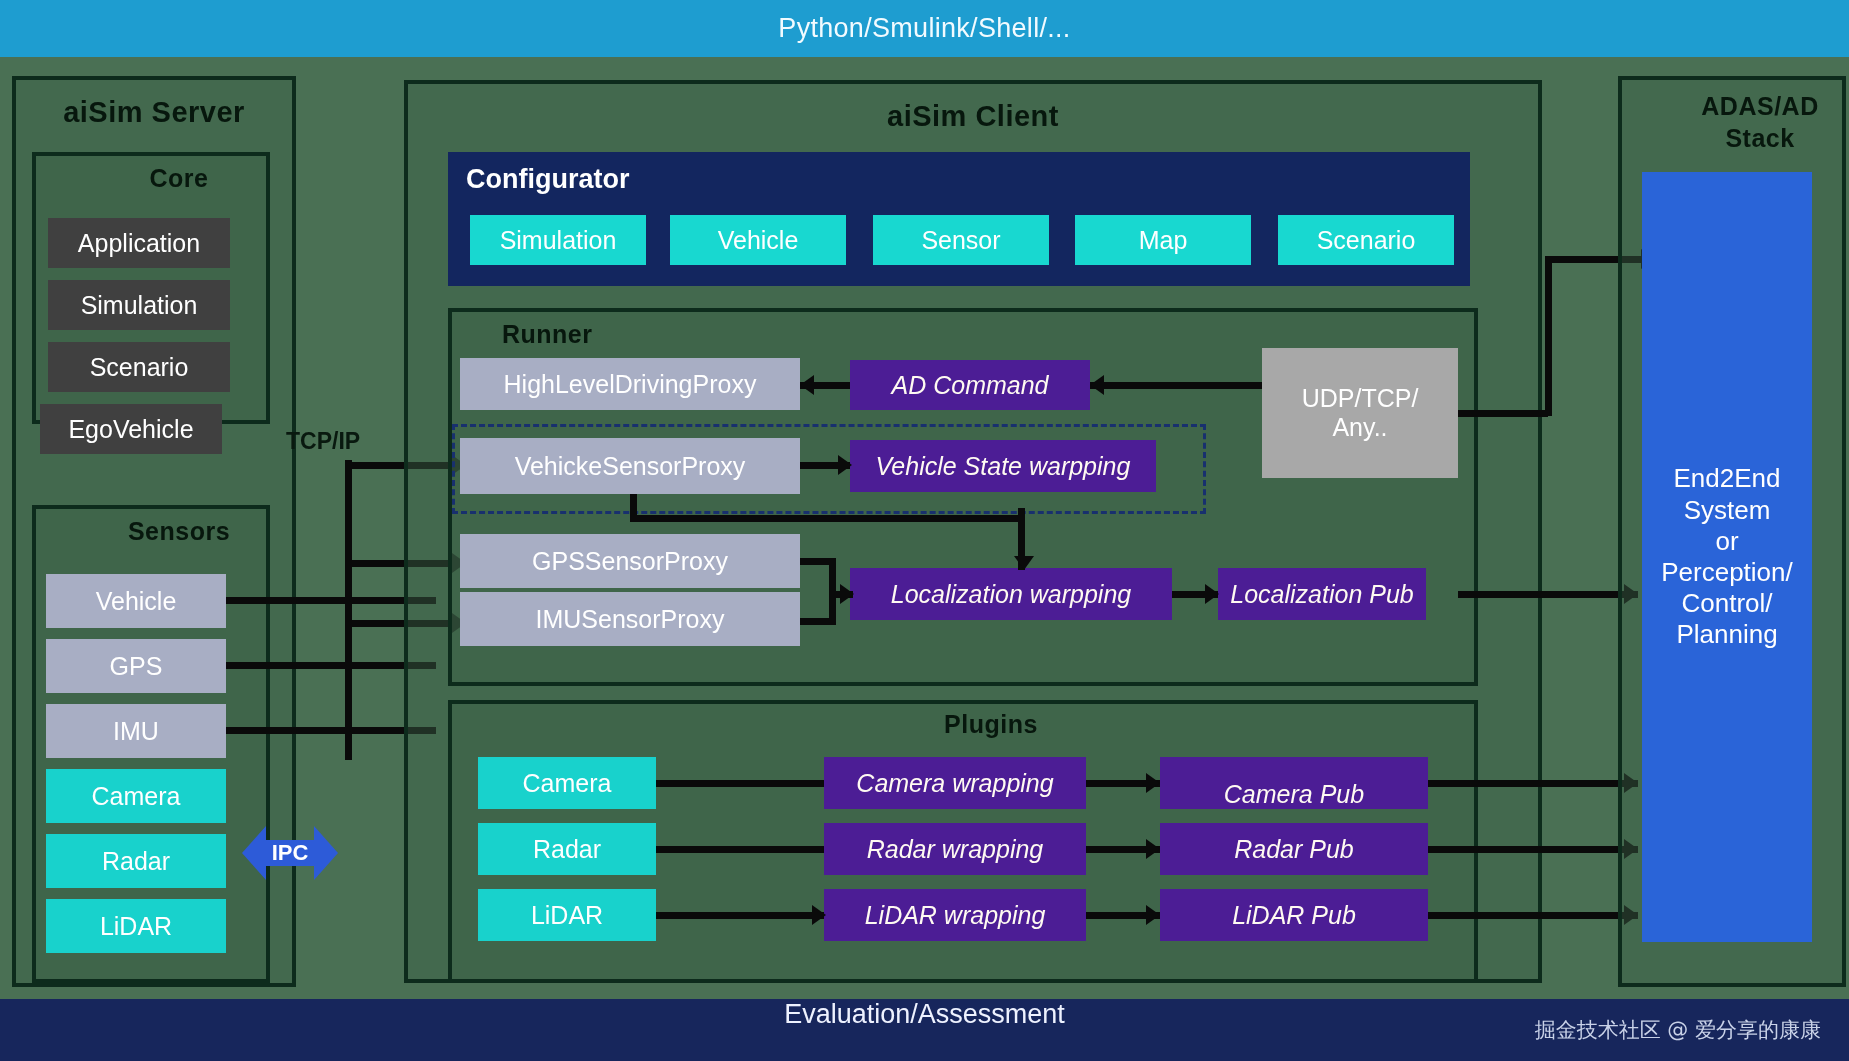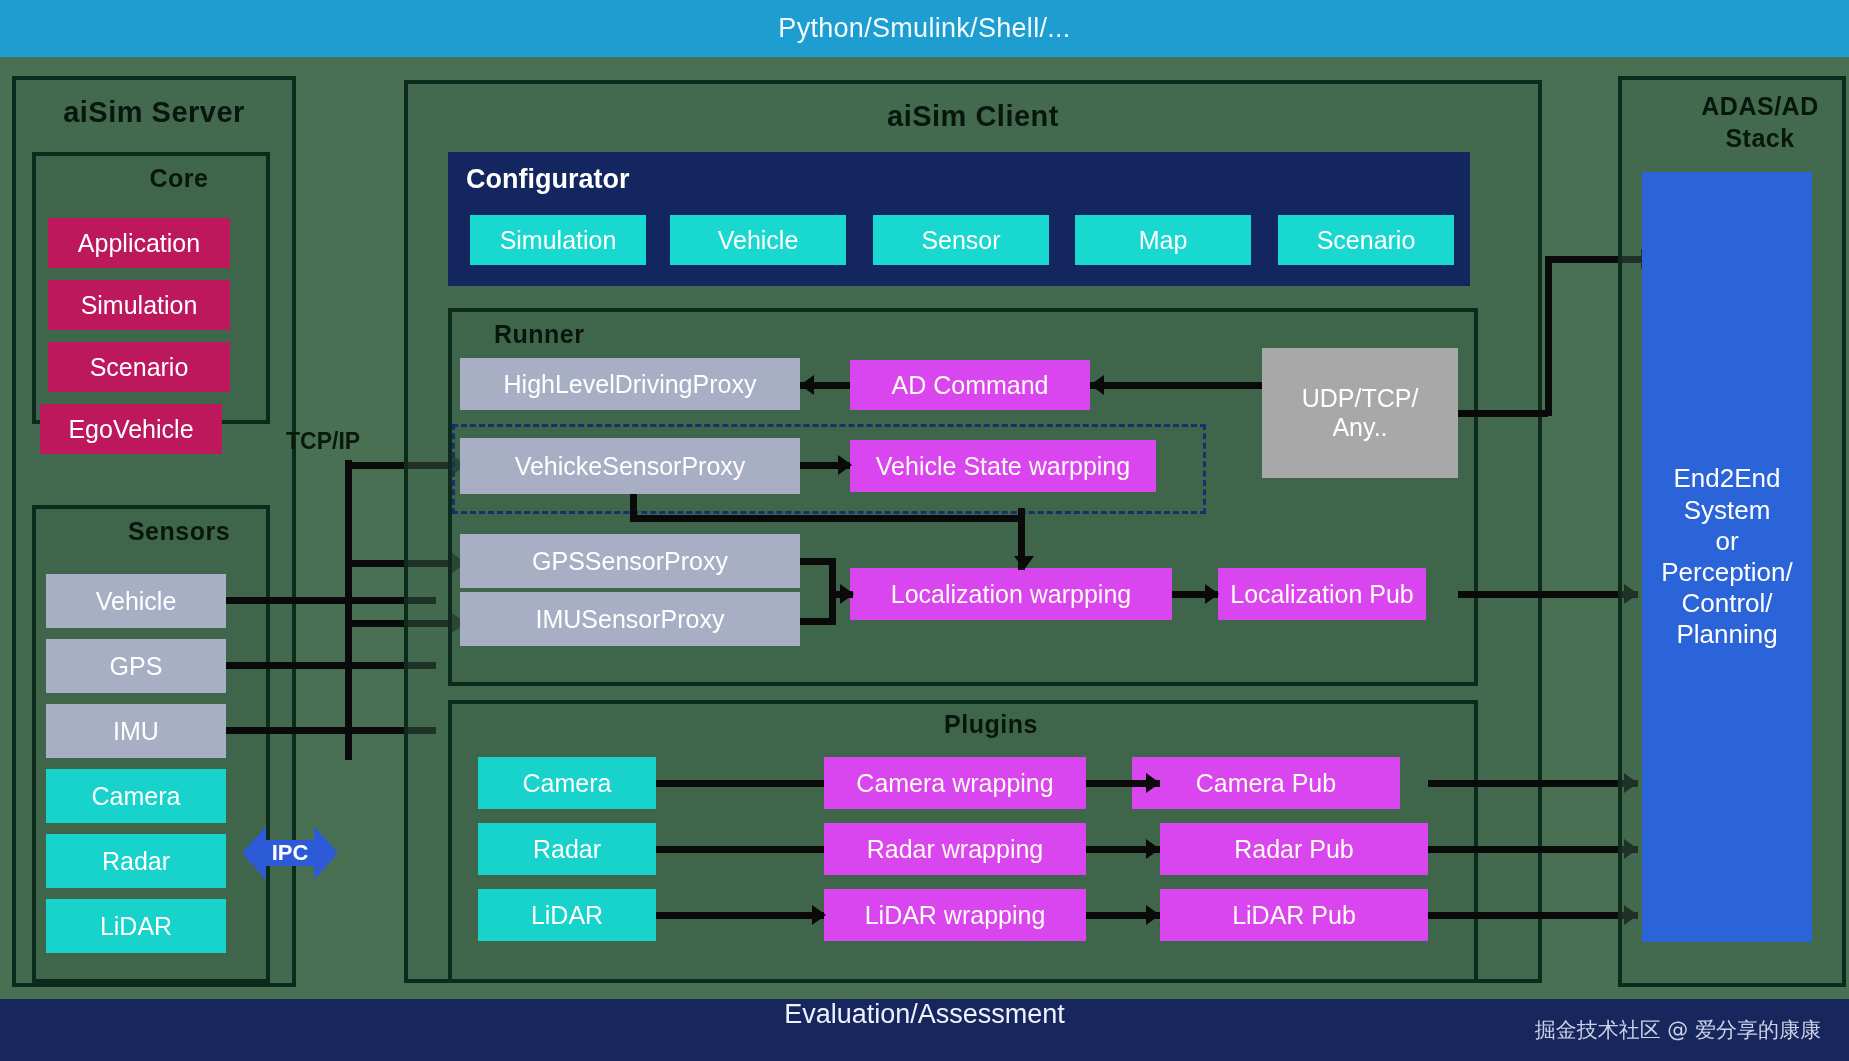--- a/index.html
+++ b/index.html
@@ -22,24 +22,24 @@
   
   .panel{position:absolute;border:4px solid #0d2b1c;background:rgba(60,98,70,.45);}
   .panel-title{position:absolute;width:100%;text-align:center;color:#07170d;
                font-size:29px;font-weight:bold;letter-spacing:.5px;}
   .panel-title.small{font-size:25px;padding-left:28px;}
   .panel-title.left{text-align:left;}
 
   
   .chip{position:absolute;display:flex;align-items:center;justify-content:center;
         color:#ffffff;font-size:25px;box-sizing:border-box;}
-  .chip.navy{background:#be185d;}
+  .chip.navy{background:#404040;}
   .chip.gray{background:#a8aec4;}
   .chip.cyan{background:#18d2cc;}
-  .chip.orange{background:#d946ef;color:#fffaf2;}
+  .chip.orange{background:#4c1d95;color:#fffaf2;font-style:italic;}
   .chip.silver{background:#a8a8a8;flex-direction:column;line-height:1.18;}
   .chip.teal-btn{background:#18d8d0;color:#ffffff;font-size:25px;}
   .chip.blue{background:#2a64d8;flex-direction:column;line-height:1.2;font-size:26px;}
 
   .cfgbox{position:absolute;background:#13265f;}
   .cfg-title{position:absolute;left:18px;top:12px;color:#ffffff;font-size:27px;font-weight:bold;}
 
   
   .hline{position:absolute;background:#0a0a0a;height:7px;}
   .vline{position:absolute;background:#0a0a0a;width:7px;}
@@ -150,21 +150,21 @@
     <span>Sensor</span>
   </div>
   <div class="chip teal-btn" style="left:1075px;top:215px;width:176px;height:50px;">
     <span>Map</span>
   </div>
   <div class="chip teal-btn" style="left:1278px;top:215px;width:176px;height:50px;">
     <span>Scenario</span>
   </div>
 
   <div class="panel" style="left:448px;top:308px;width:1022px;height:370px;">
-    <div class="panel-title small left" style="top:8px;left:14px;width:auto;">Runner</div>
+    <div class="panel-title small left" style="top:8px;left:22px;width:auto;">Runner</div>
   </div>
 
   <div class="dashbox" style="left:452px;top:424px;width:748px;height:84px;"></div>
 
   <div class="chip gray" style="left:460px;top:358px;width:340px;height:52px;">
     <span>HighLevelDrivingProxy</span>
   </div>
   <div class="chip orange" style="left:850px;top:360px;width:240px;height:50px;">
     <span>AD Command</span>
   </div>
@@ -216,21 +216,21 @@
   <div class="panel" style="left:448px;top:700px;width:1022px;height:275px;">
     <div class="panel-title small" style="top:6px;">Plugins</div>
   </div>
 
   <div class="chip cyan" style="left:478px;top:757px;width:178px;height:52px;">
     <span>Camera</span>
   </div>
   <div class="chip orange" style="left:824px;top:757px;width:262px;height:52px;">
     <span>Camera wrapping</span>
   </div>
-  <div class="chip orange" style="left:1132px;top:757px;width:268px;height:52px;">
+  <div class="chip orange" style="left:1160px;top:757px;width:268px;height:52px;align-items:flex-end;">
     <span>Camera Pub</span>
   </div>
   <div class="hline" style="left:656px;top:780px;width:168px;"></div>
   <div class="hline" style="left:1086px;top:780px;width:74px;"></div>
   <div class="arrowR" style="left:1146px;top:773px;"></div>
 
   <div class="chip cyan" style="left:478px;top:823px;width:178px;height:52px;">
     <span>Radar</span>
   </div>
   <div class="chip orange" style="left:824px;top:823px;width:262px;height:52px;">

